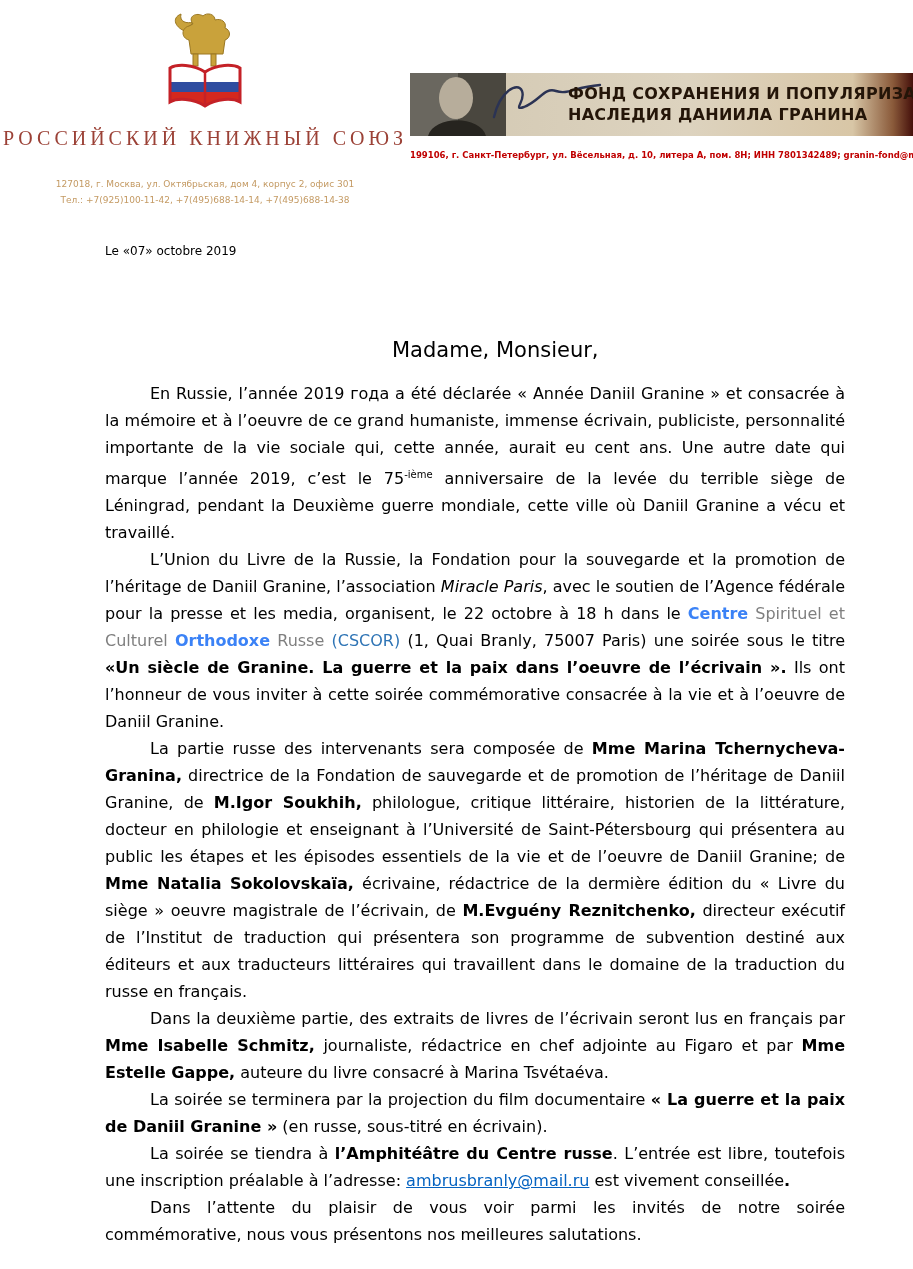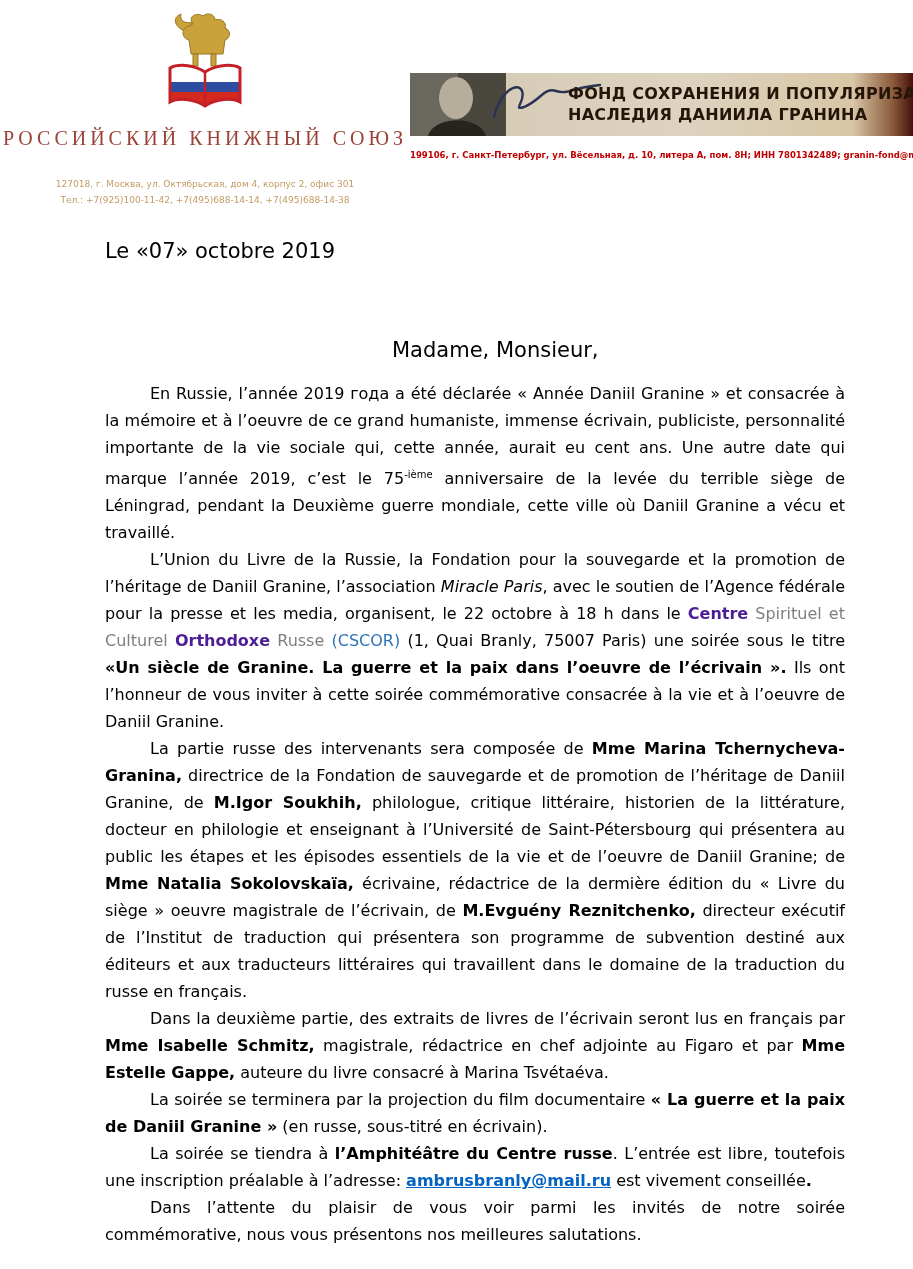--- a/index.html
+++ b/index.html
@@ -30,34 +30,34 @@
     position:absolute; left:158px; top:10px;
     font-weight:bold; font-size:16px; line-height:21px; color:#241508;
     letter-spacing:0.3px; white-space:nowrap;
   }
   .fund-address {
     margin-top:14px; text-align:center; font-size:8.5px; font-weight:bold;
     color:#c00000; white-space:nowrap;
   }
   
   .content { padding:0 68px 0 105px; }
-  .date { margin-top:30px; font-size:21px; line-height:27px; }
+  .date { margin-top:30px; font-size:12px; line-height:27px; }
   .salutation { margin-top:72px; margin-left:287px; font-size:21px; line-height:27px; }
   .letter-body { margin-top:16px; }
   .para {
     font-size:16px; line-height:27px; text-align:justify; text-indent:45px;
   }
   .b { font-weight:bold; }
   .i { font-style:italic; }
   .gray { color:#7f7f7f; }
-  .grayb { color:#4c1d95; font-weight:bold; }
+  .grayb { color:#3b82f6; font-weight:bold; }
   .blue { color:#2e74b5; }
   .sup { vertical-align:super; font-size:10px; }
   a.link, .letter-body a {
-    color:#0563c1; font-weight:bold; text-decoration:underline; cursor:pointer;
+    color:#0563c1; font-weight:normal; text-decoration:underline; cursor:pointer;
   }
   
   .signatures { display:flex; margin-top:28px; padding:0 40px 0 105px; }
   .sig-left { width:340px; flex:none; }
   .sig-row { display:flex; align-items:flex-start; }
   .sig-right { margin-left:40px; flex:1; }
   .name-block { width:228px; margin-left:48px; margin-top:10px; }
   .name-line1 { display:flex; justify-content:space-between; font-size:16px;text-align:center; }
   svg { display:block; }
 </style>
@@ -117,21 +117,21 @@
 
   </div>
 
   <div class="content">
     <div class="date">Le «07» octobre 2019</div>
     <div class="salutation">Madame, Monsieur,</div>
     <div class="letter-body">
         <p class="para"><span>En Russie, l’année 2019 года a été déclarée « Année Daniil Granine » et consacrée à la mémoire et à l’oeuvre de ce grand humaniste, immense écrivain, publiciste, personnalité importante de la vie sociale qui, cette année, aurait eu cent ans. Une autre date qui marque l’année 2019, c’est le 75</span><span class="sup">-ième</span><span> anniversaire de la levée du terrible siège de Léningrad, pendant la Deuxième guerre mondiale, cette ville où Daniil Granine a vécu et travaillé.</span></p>
         <p class="para"><span>L’Union du Livre de la Russie, la Fondation pour la souvegarde et la promotion de l’héritage de Daniil Granine, l’association </span><span class="i">Miracle Paris</span><span>, avec le soutien de l’Agence fédérale pour la presse et les media, organisent, le 22 octobre à 18 h dans le </span><span class="grayb">Centre</span><span class="gray"> Spirituel et Culturel </span><span class="grayb">Orthodoxe</span><span class="gray"> Russe </span><span class="blue">(CSCOR)</span><span> (1, Quai Branly, 75007 Paris) une soirée sous le titre </span><span class="b">«Un siècle de Granine. La guerre et la paix dans l’oeuvre de l’écrivain ».</span><span> Ils ont l’honneur de vous inviter à cette soirée commémorative consacrée à la vie et à l’oeuvre de Daniil Granine.</span></p>
         <p class="para"><span>La partie russe des intervenants sera composée de </span><span class="b">Mme Marina Tchernycheva-Granina,</span><span> directrice de la Fondation de sauvegarde et de promotion de l’héritage de Daniil Granine, de </span><span class="b">M.Igor Soukhih,</span><span> philologue, critique littéraire, historien de la littérature, docteur en philologie et enseignant à l’Université de Saint-Pétersbourg qui présentera au public les étapes et les épisodes essentiels de la vie et de l’oeuvre de Daniil Granine; de </span><span class="b">Mme Natalia Sokolovskaïa,</span><span> écrivaine, rédactrice de la dermière édition du « Livre du siège » oeuvre magistrale de l’écrivain, de </span><span class="b">M.Evguény Reznitchenko,</span><span> directeur exécutif de l’Institut de traduction qui présentera son programme de subvention destiné aux éditeurs et aux traducteurs littéraires qui travaillent dans le domaine de la traduction du russe en français.</span></p>
-        <p class="para"><span>Dans la deuxième partie, des extraits de livres de l’écrivain seront lus en français par </span><span class="b">Mme Isabelle Schmitz,</span><span> magistrale, rédactrice en chef adjointe au Figaro et par </span><span class="b">Mme Estelle Gappe,</span><span> auteure du livre consacré à Marina Tsvétaéva.</span></p>
+        <p class="para"><span>Dans la deuxième partie, des extraits de livres de l’écrivain seront lus en français par </span><span class="b">Mme Isabelle Schmitz,</span><span> journaliste, rédactrice en chef adjointe au Figaro et par </span><span class="b">Mme Estelle Gappe,</span><span> auteure du livre consacré à Marina Tsvétaéva.</span></p>
         <p class="para"><span>La soirée se terminera par la projection du film documentaire </span><span class="b">« La guerre et la paix de Daniil Granine »</span><span> (en russe, sous-titré en écrivain).</span></p>
         <p class="para"><span>La soirée se tiendra à </span><span class="b">l’Amphitéâtre du Centre russe</span><span>. L’entrée est libre, toutefois une inscription préalable à l’adresse: </span><a href="#" class="link">ambrusbranly@mail.ru</a><span> est vivement conseillée</span><span class="b">.</span></p>
         <p class="para"><span>Dans l’attente du plaisir de vous voir parmi les invités de notre soirée commémorative, nous vous présentons nos meilleures salutations.</span></p>
       </div>
   </div>
 
   <div class="signatures">
 
     <div class="sig-left">
       <div class="sig-row">

